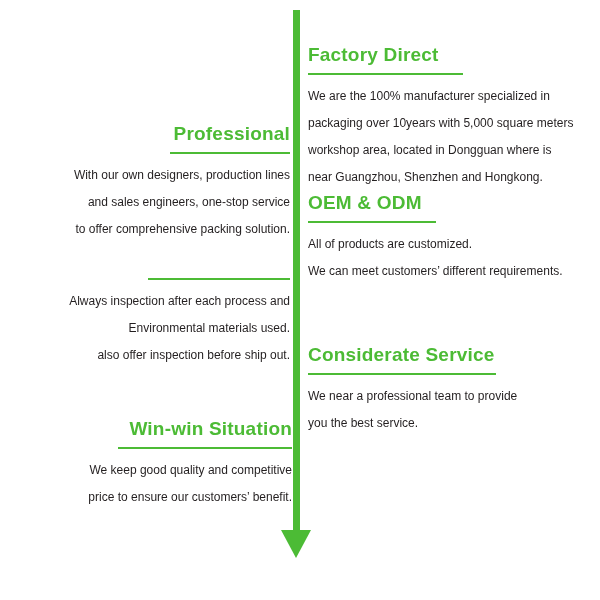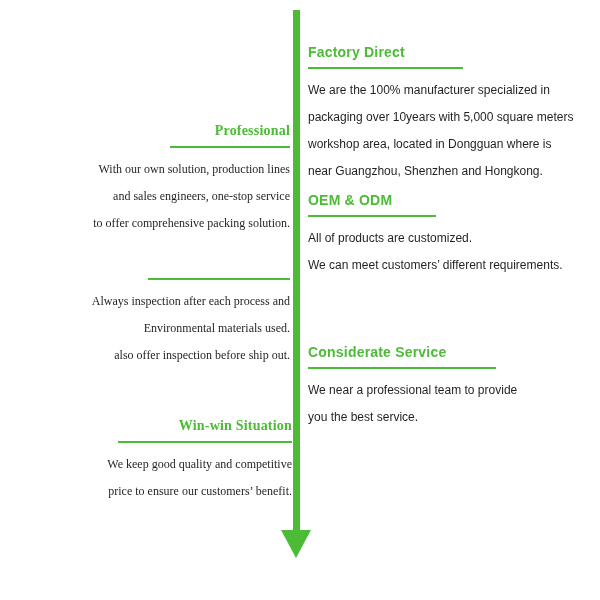--- a/index.html
+++ b/index.html
@@ -36,28 +36,27 @@
     border-left: 15px solid transparent;
     border-right: 15px solid transparent;
     border-top: 28px solid #4cbb35;
   }
   
   .block {
     position: absolute;
   }
   .block.left {
     text-align: right;
-    font-family: Liberation Serif, serif;
   }
   .block.right {
     text-align: left;
   }
   .heading {
     color: #4cbb35;
-    font-size: 14px;
+    font-size: 19px;
     font-weight: bold;
     letter-spacing: 0.2px;
     line-height: 1.2;
     white-space: nowrap;
   }
   .rule {
     height: 2px;
     background: #4cbb35;
     margin-top: 6px;
     margin-bottom: 8px;
@@ -107,21 +106,21 @@
       <span class="line">packaging over 10years with 5,000 square meters</span>
       <span class="line">workshop area, located in Dongguan where is</span>
       <span class="line">near Guangzhou, Shenzhen and Hongkong.</span>
     </div>
   </div>
 
   <div class="block left" id="blk-professional">
     <div class="heading">Professional</div>
     <div class="rule"></div>
     <div class="body-text">
-      <span class="line">With our own solution, production lines</span>
+      <span class="line">With our own designers, production lines</span>
       <span class="line">and sales engineers, one-stop service</span>
       <span class="line">to offer comprehensive packing solution.</span>
     </div>
   </div>
 
   <div class="block right" id="blk-oem-odm">
     <div class="heading">OEM &amp; ODM</div>
     <div class="rule"></div>
     <div class="body-text">
       <span class="line">All of products are customized.</span>

